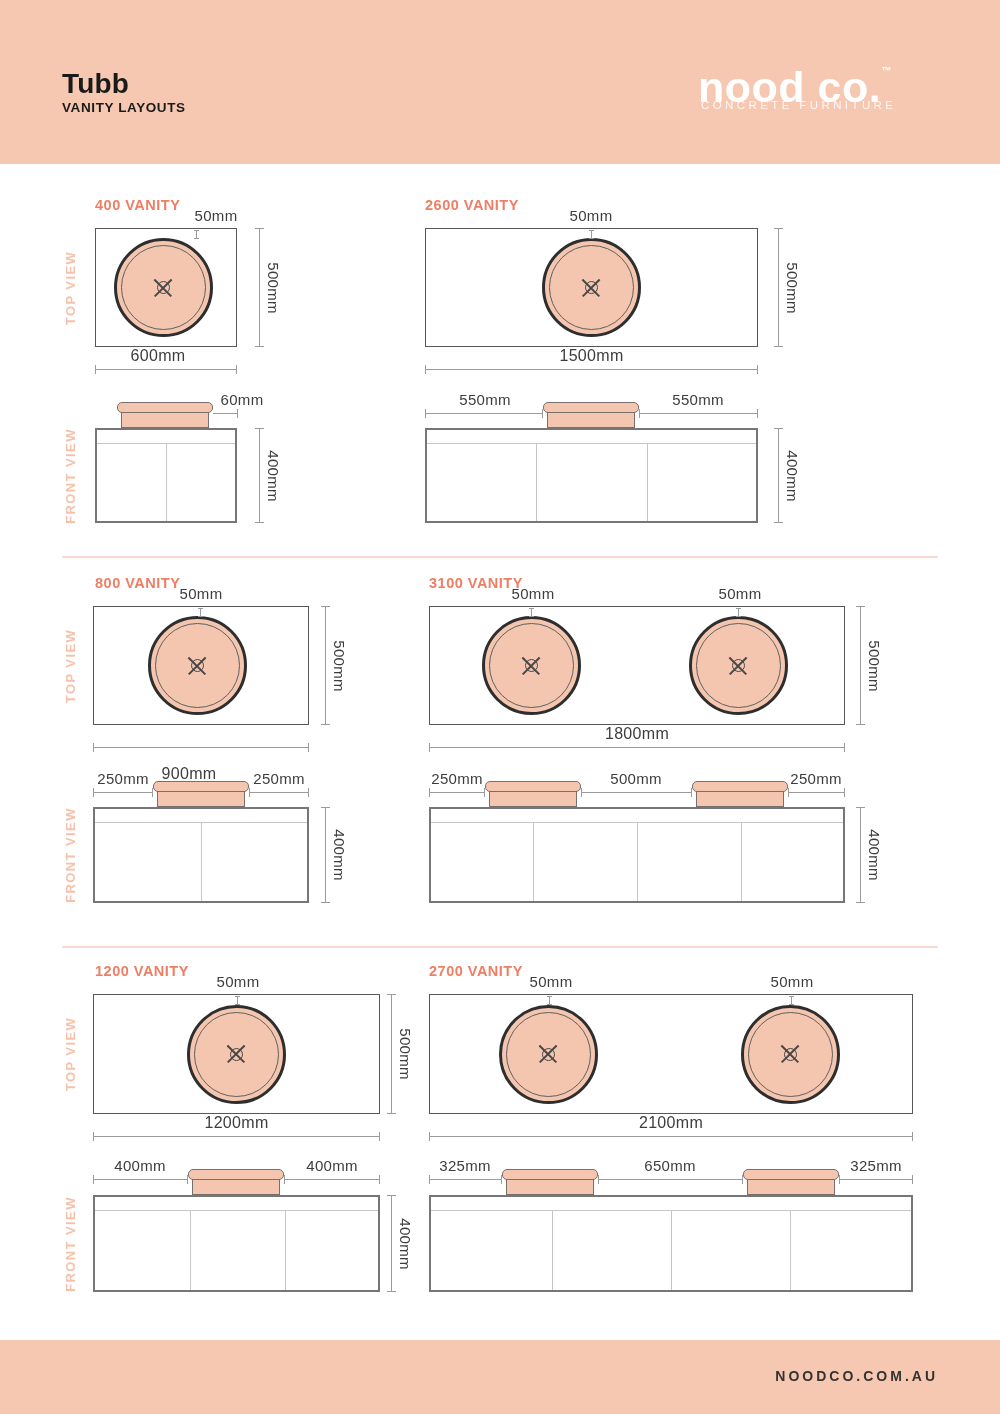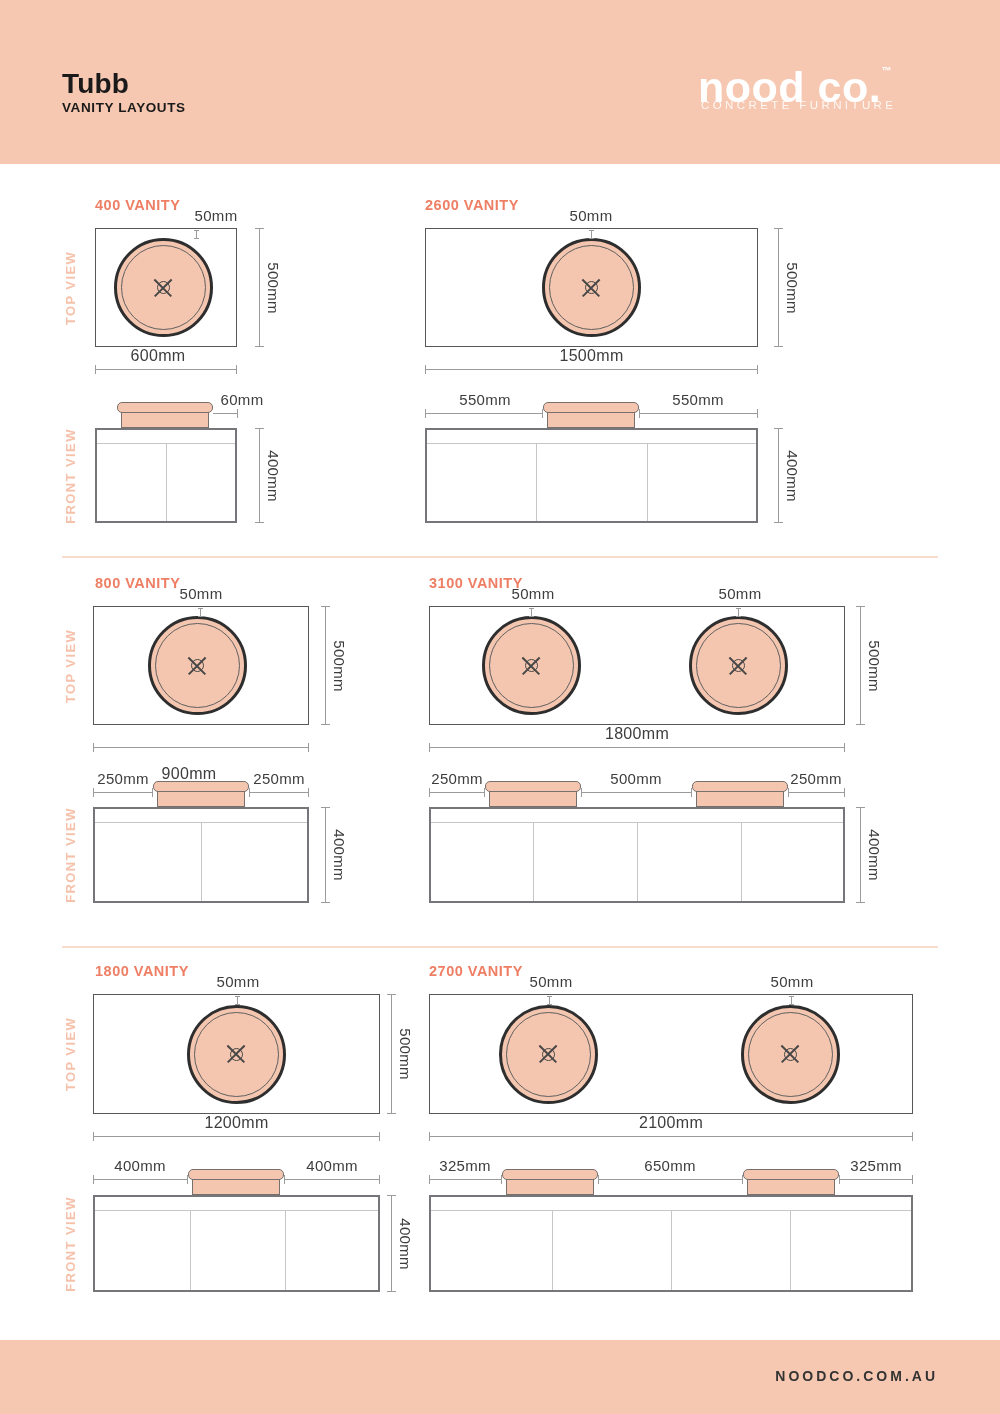--- a/index.html
+++ b/index.html
@@ -219,21 +219,21 @@
       <div class="dimline" style="left: 691px; top: 788px; width: 1px; height: 9px; position: absolute;"></div>
       <div class="dim" style="left: 636px; top: 771px; transform: translateX(-50%); position: absolute;">500mm</div>
       <div class="dimline" style="left: 788px; top: 792px; width: 57px; height: 1px; position: absolute;"></div>
       <div class="dimline" style="left: 788px; top: 788px; width: 1px; height: 9px; position: absolute;"></div>
       <div class="dimline" style="left: 844px; top: 788px; width: 1px; height: 9px; position: absolute;"></div>
       <div class="dim" style="left: 816px; top: 771px; transform: translateX(-50%); position: absolute;">250mm</div>
       <div class="dimline" style="left: 860px; top: 807px; width: 1px; height: 96px; position: absolute;"></div>
       <div class="dimline" style="left: 856px; top: 807px; width: 9px; height: 1px; position: absolute;"></div>
       <div class="dimline" style="left: 856px; top: 902px; width: 9px; height: 1px; position: absolute;"></div>
       <div class="dim" style="left: 874px; top: 855px; transform: translate(-50%, -50%) rotate(90deg); position: absolute;">400mm</div>
-      <div class="vanity-title" style="left: 95px; top: 963px; position: absolute;">1800 VANITY</div>
+      <div class="vanity-title" style="left: 95px; top: 963px; position: absolute;">1200 VANITY</div>
       <div class="toprect" style="left: 93px; top: 994px; width: 287px; height: 120px; position: absolute;"></div>
       <div class="circle-outer" style="left: 186.5px; top: 1004.5px; width: 99px; height: 99px; position: absolute;"></div>
       <div class="circle-inner" style="left: 193.5px; top: 1011.5px; width: 85px; height: 85px; position: absolute;"></div>
       <div class="drain-ring" style="left: 229.5px; top: 1047.5px; width: 13px; height: 13px; position: absolute;"></div>
       <div class="drain-line" style="left: 224px; top: 1053.25px; width: 24px; height: 1.5px; transform: rotate(45deg); position: absolute;"></div>
       <div class="drain-line" style="left: 224px; top: 1053.25px; width: 24px; height: 1.5px; transform: rotate(-45deg); position: absolute;"></div>
       <div class="dimline" style="left: 237px; top: 996px; width: 1px; height: 9px; position: absolute;"></div>
       <div class="dimline" style="left: 235px; top: 996px; width: 5px; height: 1px; position: absolute;"></div>
       <div class="dimline" style="left: 235px; top: 1004px; width: 5px; height: 1px; position: absolute;"></div>
       <div class="dim" style="left: 238px; top: 974px; transform: translateX(-50%); position: absolute;">50mm</div>

